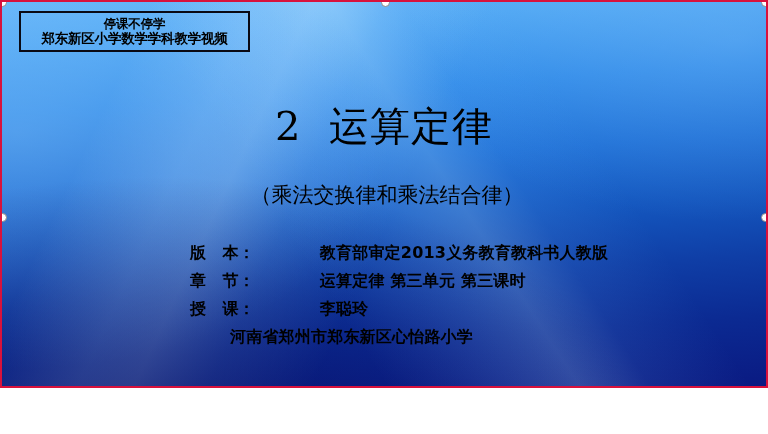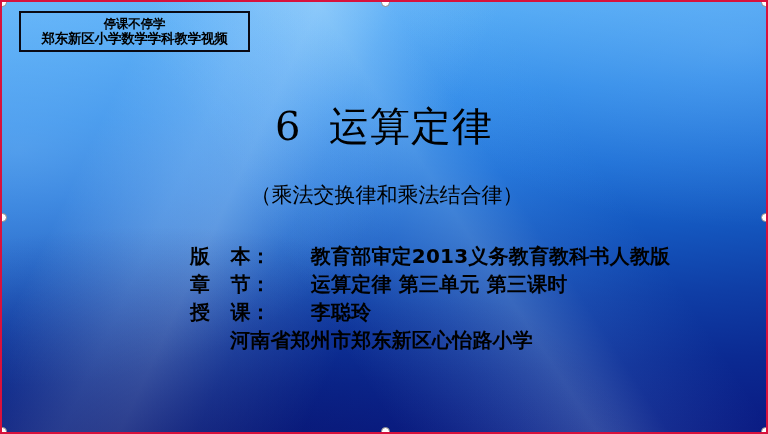--- a/index.html
+++ b/index.html
@@ -8,21 +8,21 @@
     background: #ffffff;
   }
   body {
     font-family: "Liberation Sans", sans-serif;
   }
 
   
   #slide-root {
     position: relative;
     width: 768px;
-    height: 434px;
+    height: 388px;
     overflow: hidden;
     box-sizing: border-box;
     border: 2px solid #d8123c;
     background: #ec4899;
   }
 
   
   .bg-layer {
     position: absolute;
     inset: 0;
@@ -141,23 +141,24 @@
     left: 188px;
     top: 241px;
     color: #000000;
   }
   .meta-row {
     display: flex;
     align-items: baseline;
     height: 28px;
     font-family: "DejaVu Sans", "Liberation Sans", sans-serif;
     font-weight: bold;
-    font-size: 20px;
+    font-size: 16px;
     white-space: pre;
     letter-spacing: 0.2px;
+    gap: 25px;
   }
   .meta-label {
     display: inline-block;
     min-width: 64px;
   }
   .meta-value { display: inline-block; padding-left: 40px; }
 
   
   .handle {
     position: absolute;
@@ -187,21 +188,21 @@
   <div class="bg-layer" id="bg-swoosh-b"></div>
   <div class="bg-layer" id="bg-glow-left"></div>
   <div class="bg-layer" id="bg-glow-right"></div>
   <div class="bg-layer" id="bg-shade-bottom"></div>
 
   <div id="banner-box">
     <div class="banner-line" id="banner-line-1">停课不停学</div>
     <div class="banner-line" id="banner-line-2">郑东新区小学数学学科教学视频</div>
   </div>
 
-  <div id="slide-title">6  运算定律</div>
+  <div id="slide-title">2  运算定律</div>
 
   <div id="slide-subtitle">（乘法交换律和乘法结合律）</div>
 
   <div id="meta-block">
 
     <div class="meta-row">
       <span class="meta-label">版　本：</span>
       <span class="meta-value">教育部审定2013义务教育教科书人教版</span>
     </div>
 

